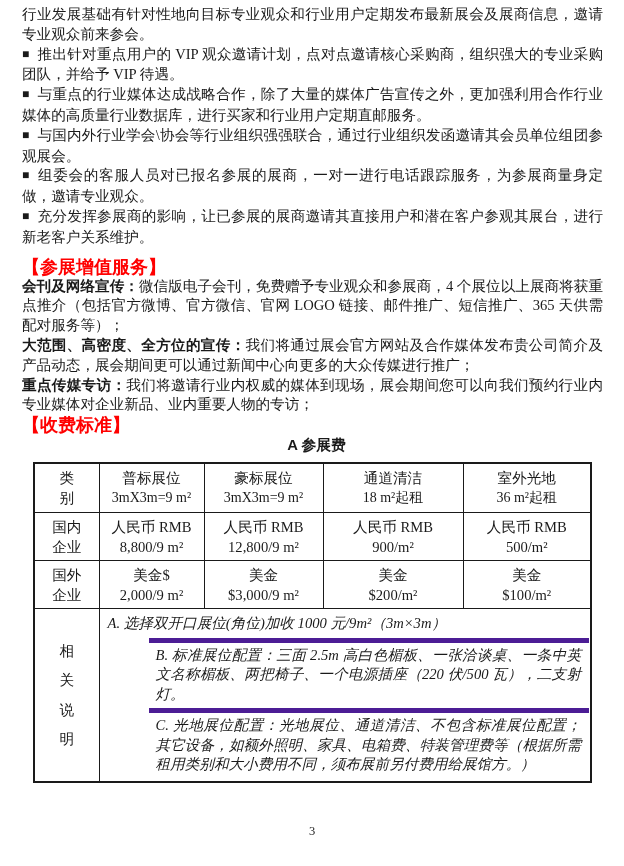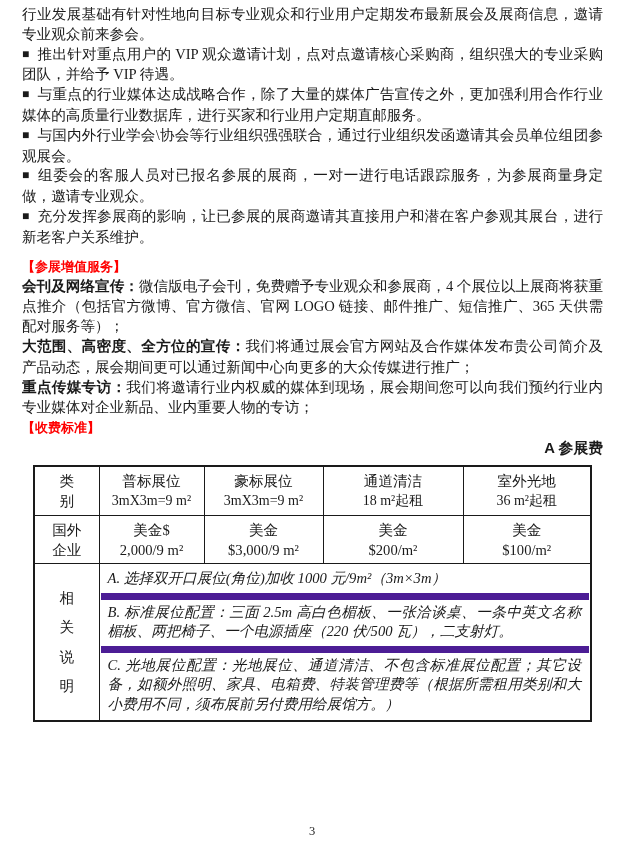--- a/index.html
+++ b/index.html
@@ -11,29 +11,29 @@
   }
   .page { position:relative; width:624px; height:866px; overflow:hidden; background:#fff; }
   .content { padding:5px 21px 0 22px; }
 
   p { margin:0; font-size:14.6px; line-height:19.8px; text-align:justify; }
 
   .bullet-glyph { font-size:12px; margin-right:8px; position:relative; top:-1px; }
 
   .red-heading {
     color:#ff0000; font-weight:bold; text-align:left;
-    font-size:13px; line-height:20px;
+    font-size:18px; line-height:20px;
     font-family:"Liberation Sans","DejaVu Sans",sans-serif;
   }
   .h-services { margin-top:9px; }
 
-  .svc b { font-weight:bold; font-family:Liberation Mono, monospace; }
+  .svc b { font-weight:bold; font-family:Liberation Sans, sans-serif; }
 
   .sub-heading {
-    font-weight:bold; text-align:right; padding-left:8px;
+    font-weight:bold; text-align:center; padding-left:8px;
     font-size:14.8px; line-height:20px;
     font-family:"Liberation Sans","DejaVu Sans",sans-serif;
   }
 
   .fee-table-wrap { margin:7px 0 0 11px; }
   table.fee {
     border-collapse:collapse; table-layout:fixed; width:557px;
     border:2px solid #1a1a1a;
   }
   table.fee td {
@@ -49,21 +49,21 @@
   .vwrap {
     display:flex; flex-direction:column; justify-content:space-between;
     align-items:center; height:108px; padding:10px 0;
   }
   td.notes-cell { padding:0; text-align:left; }
   .note {
     text-align:justify; font-size:14.6px; line-height:19.5px;
     padding:3px 8px 4px 7px;
     font-style:italic;
   }
-  .note + .note { border-top:7px solid #4c1d95; }
+  .note + .note { border-top:5px solid #4c1d95;margin-left:48px; }
 
   .pagenum {
     position:absolute; top:824px; left:0; width:100%;
     text-align:center; font-size:12.5px; color:#1a1a1a;
   }
 </style>
 </head>
 <body>
 
 <div class="page">
@@ -111,20 +111,42 @@
               </td>
           <td>
                 <div>通道清洁</div>
                 <div class="cell-l2">18 m²起租</div>
               </td>
           <td>
                 <div>室外光地</div>
                 <div class="cell-l2">36 m²起租</div>
               </td>
         </tr>
+        <tr class="r-dom">
+          <td>
+                <div>国内</div>
+                <div>企业</div>
+              </td>
+          <td>
+                <div>人民币 RMB</div>
+                <div>8,800/9 m²</div>
+              </td>
+          <td>
+                <div>人民币 RMB</div>
+                <div>12,800/9 m²</div>
+              </td>
+          <td>
+                <div>人民币 RMB</div>
+                <div>900/m²</div>
+              </td>
+          <td>
+                <div>人民币 RMB</div>
+                <div>500/m²</div>
+              </td>
+        </tr>
         <tr class="r-for">
           <td>
                 <div>国外</div>
                 <div>企业</div>
               </td>
           <td>
                 <div>美金$</div>
                 <div>2,000/9 m²</div>
               </td>
           <td>

